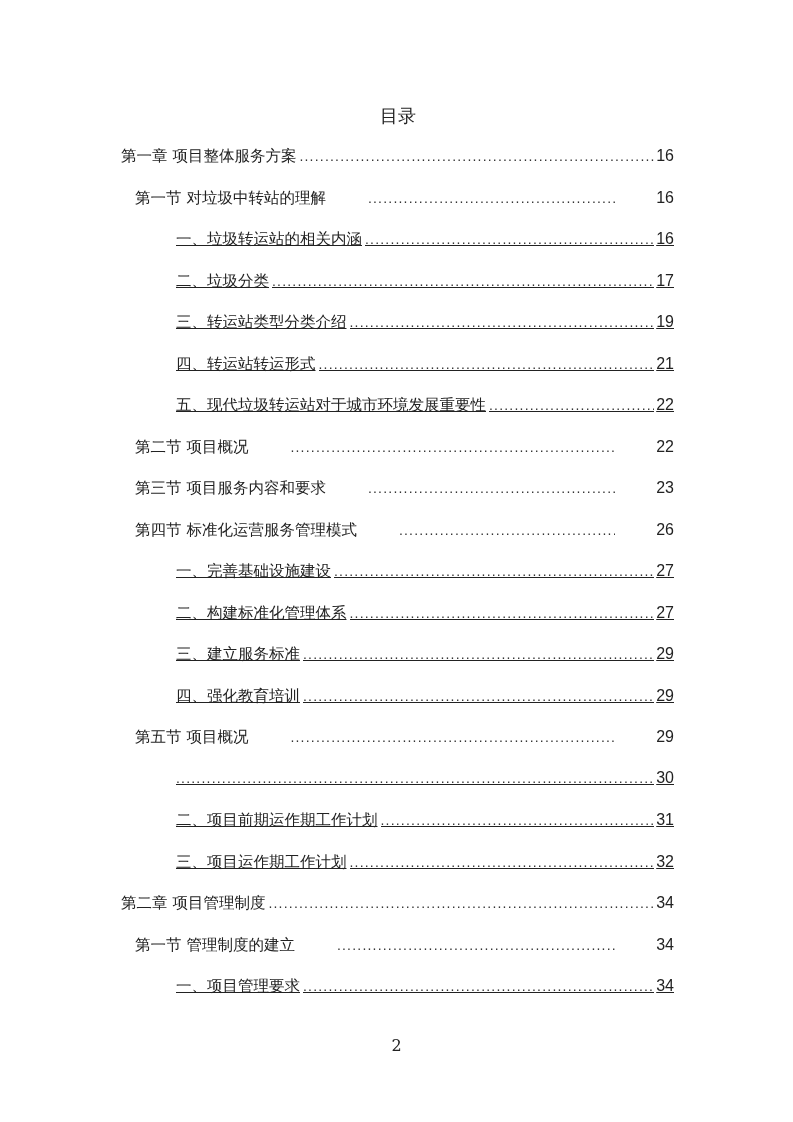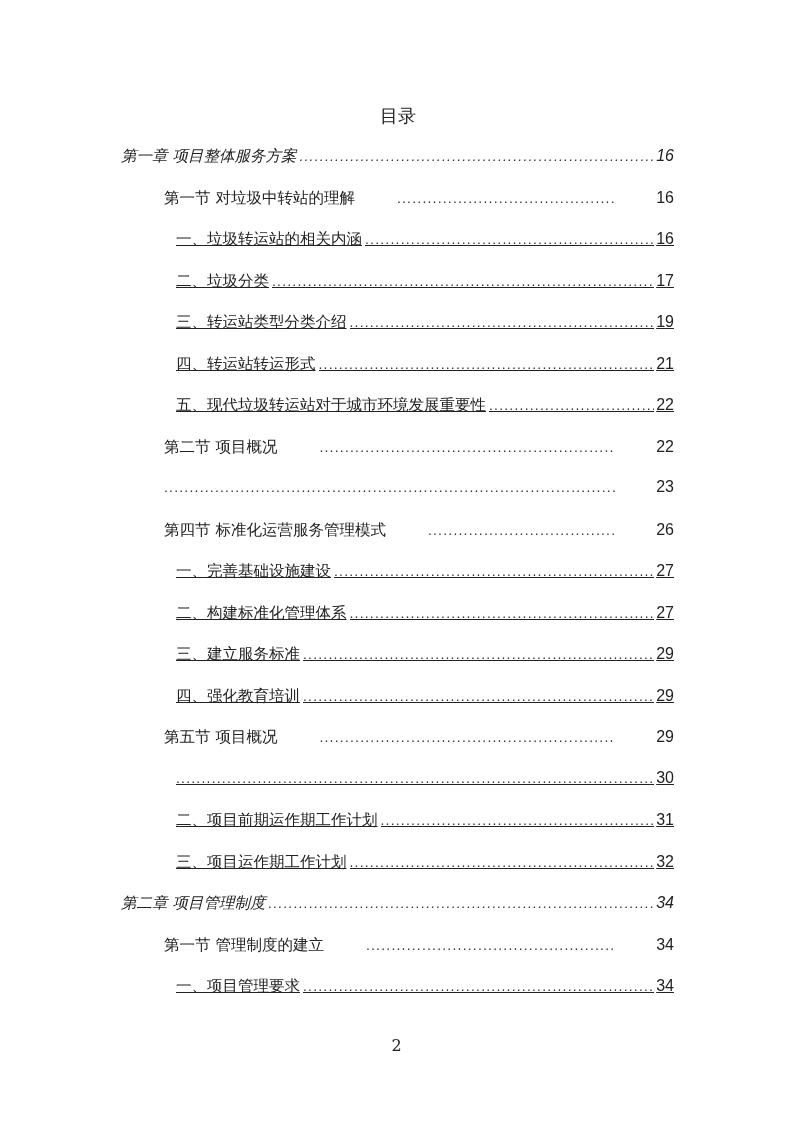--- a/index.html
+++ b/index.html
@@ -8,22 +8,22 @@
     .title { position: absolute; top: 104px; left: 5px; width: 786px; text-align: center;
              font-size: 18px; font-family: "DejaVu Serif", serif; }
     .toc { position: absolute; top: 146px; left: 0; width: 793px; }
     .entry { position: absolute; display: flex; align-items: baseline; font-size: 15.5px;
              height: 24px; right: 119px; }
     .entry .label { white-space: nowrap; padding-right: 3px; }
     .entry .leader { flex: 1; overflow: hidden; white-space: nowrap; color: #333;
                      letter-spacing: 1.2px; font-family: "Liberation Sans", sans-serif; font-size: 14px; }
     .entry .leader::before { content: "................................................................................................................................................................"; }
     .entry .page { font-family: "Liberation Sans", sans-serif; font-size: 16px; padding-left: 2px; }
-    .lvl1 { left: 121px; font-style: italic; }
-    .lvl2 { left: 164px; gap: 39px; }
+    .lvl1 { left: 121px; }
+    .lvl2 { left: 135px; gap: 39px; }
     .lvl3 { left: 176px; text-decoration: underline; }
     .pageno { position: absolute; top: 1036px; left: 0; width: 793px; text-align: center;
               font-family: "DejaVu Serif", serif; font-size: 16px; }
   </style>
 </head>
 <body>
 
 <div class="title">目录</div>
 
 <div class="toc">
@@ -61,20 +61,21 @@
     <span class="label">五、现代垃圾转运站对于城市环境发展重要性</span>
     <span class="leader"></span>
     <span class="page">22</span>
   </div>
   <div class="entry lvl2" style="top:291px">
     <span class="label">第二节  项目概况</span>
     <span class="leader"></span>
     <span class="page">22</span>
   </div>
   <div class="entry lvl2" style="top:332px">
+    <span class="label">第三节  项目服务内容和要求</span>
     <span class="leader"></span>
     <span class="page">23</span>
   </div>
   <div class="entry lvl2" style="top:374px">
     <span class="label">第四节  标准化运营服务管理模式</span>
     <span class="leader"></span>
     <span class="page">26</span>
   </div>
   <div class="entry lvl3" style="top:415px">
     <span class="label">一、完善基础设施建设</span>

